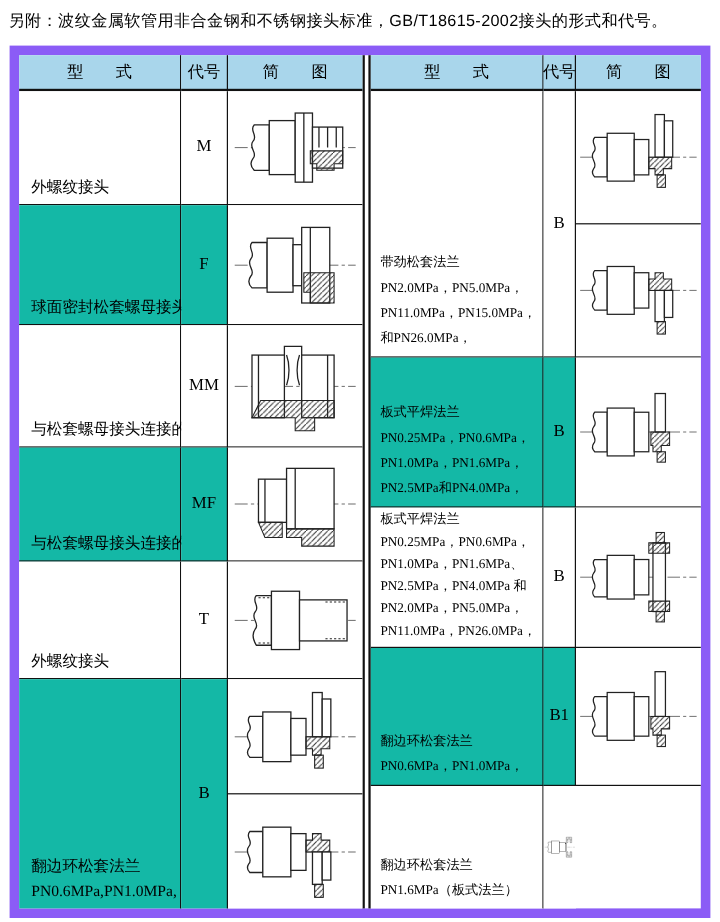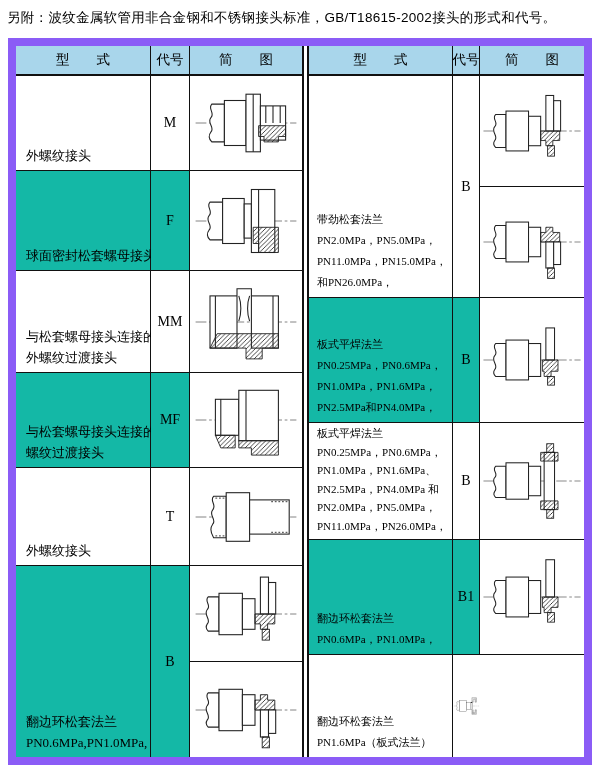--- a/index.html
+++ b/index.html
@@ -108,38 +108,36 @@
         <rect class="s" x="34" y="20" width="24" height="50"></rect>
         <rect class="s" x="58" y="26" width="8" height="38"></rect>
         <rect class="s" x="66" y="10" width="26" height="70"></rect>
         <line class="s" x1="74" y1="10" x2="74" y2="80"></line>
         <path class="h" d="M68 52 L96 52 L96 80 L74 80 L74 70 L68 70 Z"></path>
       </svg>
     </div>
 
     <div class="cell type-cell">
       <div class="ln">与松套螺母接头连接的</div>
-      <div class="ln">外螺纹过渡接头</div>
     </div>
     <div class="cell code-cell">MM</div>
     <div class="cell last diag-cell">
       <svg class="diag" width="108" height="92" viewBox="0 0 120 90">
         <line class="cl" x1="4" y1="45" x2="116" y2="45"></line>
         <rect class="s" x="20" y="16" width="30" height="58"></rect>
         <line class="s" x1="26" y1="16" x2="26" y2="74"></line>
         <path class="s" d="M50 16 L50 8 L66 8 L66 16 M52 16 C55 24 55 36 52 44 M64 16 C61 24 61 36 64 44"></path>
         <rect class="s" x="66" y="16" width="30" height="58"></rect>
         <line class="s" x1="90" y1="16" x2="90" y2="74"></line>
         <path class="h" d="M96 58 L96 74 L78 74 L78 86 L60 86 L60 74 L20 74 L28 58 Z"></path>
       </svg>
     </div>
 
     <div class="cell type-cell yellow">
       <div class="ln">与松套螺母接头连接的内</div>
-      <div class="ln">螺纹过渡接头</div>
     </div>
     <div class="cell code-cell yellow">MF</div>
     <div class="cell last diag-cell">
       <svg class="diag" width="108" height="88" viewBox="0 0 120 90">
         <line class="cl" x1="4" y1="45" x2="116" y2="45"></line>
         <rect class="s" x="26" y="22" width="26" height="40"></rect>
         <line class="s" x1="32" y1="22" x2="32" y2="62"></line>
         <rect class="s" x="52" y="12" width="44" height="56"></rect>
         <line class="s" x1="60" y1="12" x2="60" y2="68"></line>
         <path class="h" d="M26 62 L48 62 L48 76 L32 76 Z"></path>

